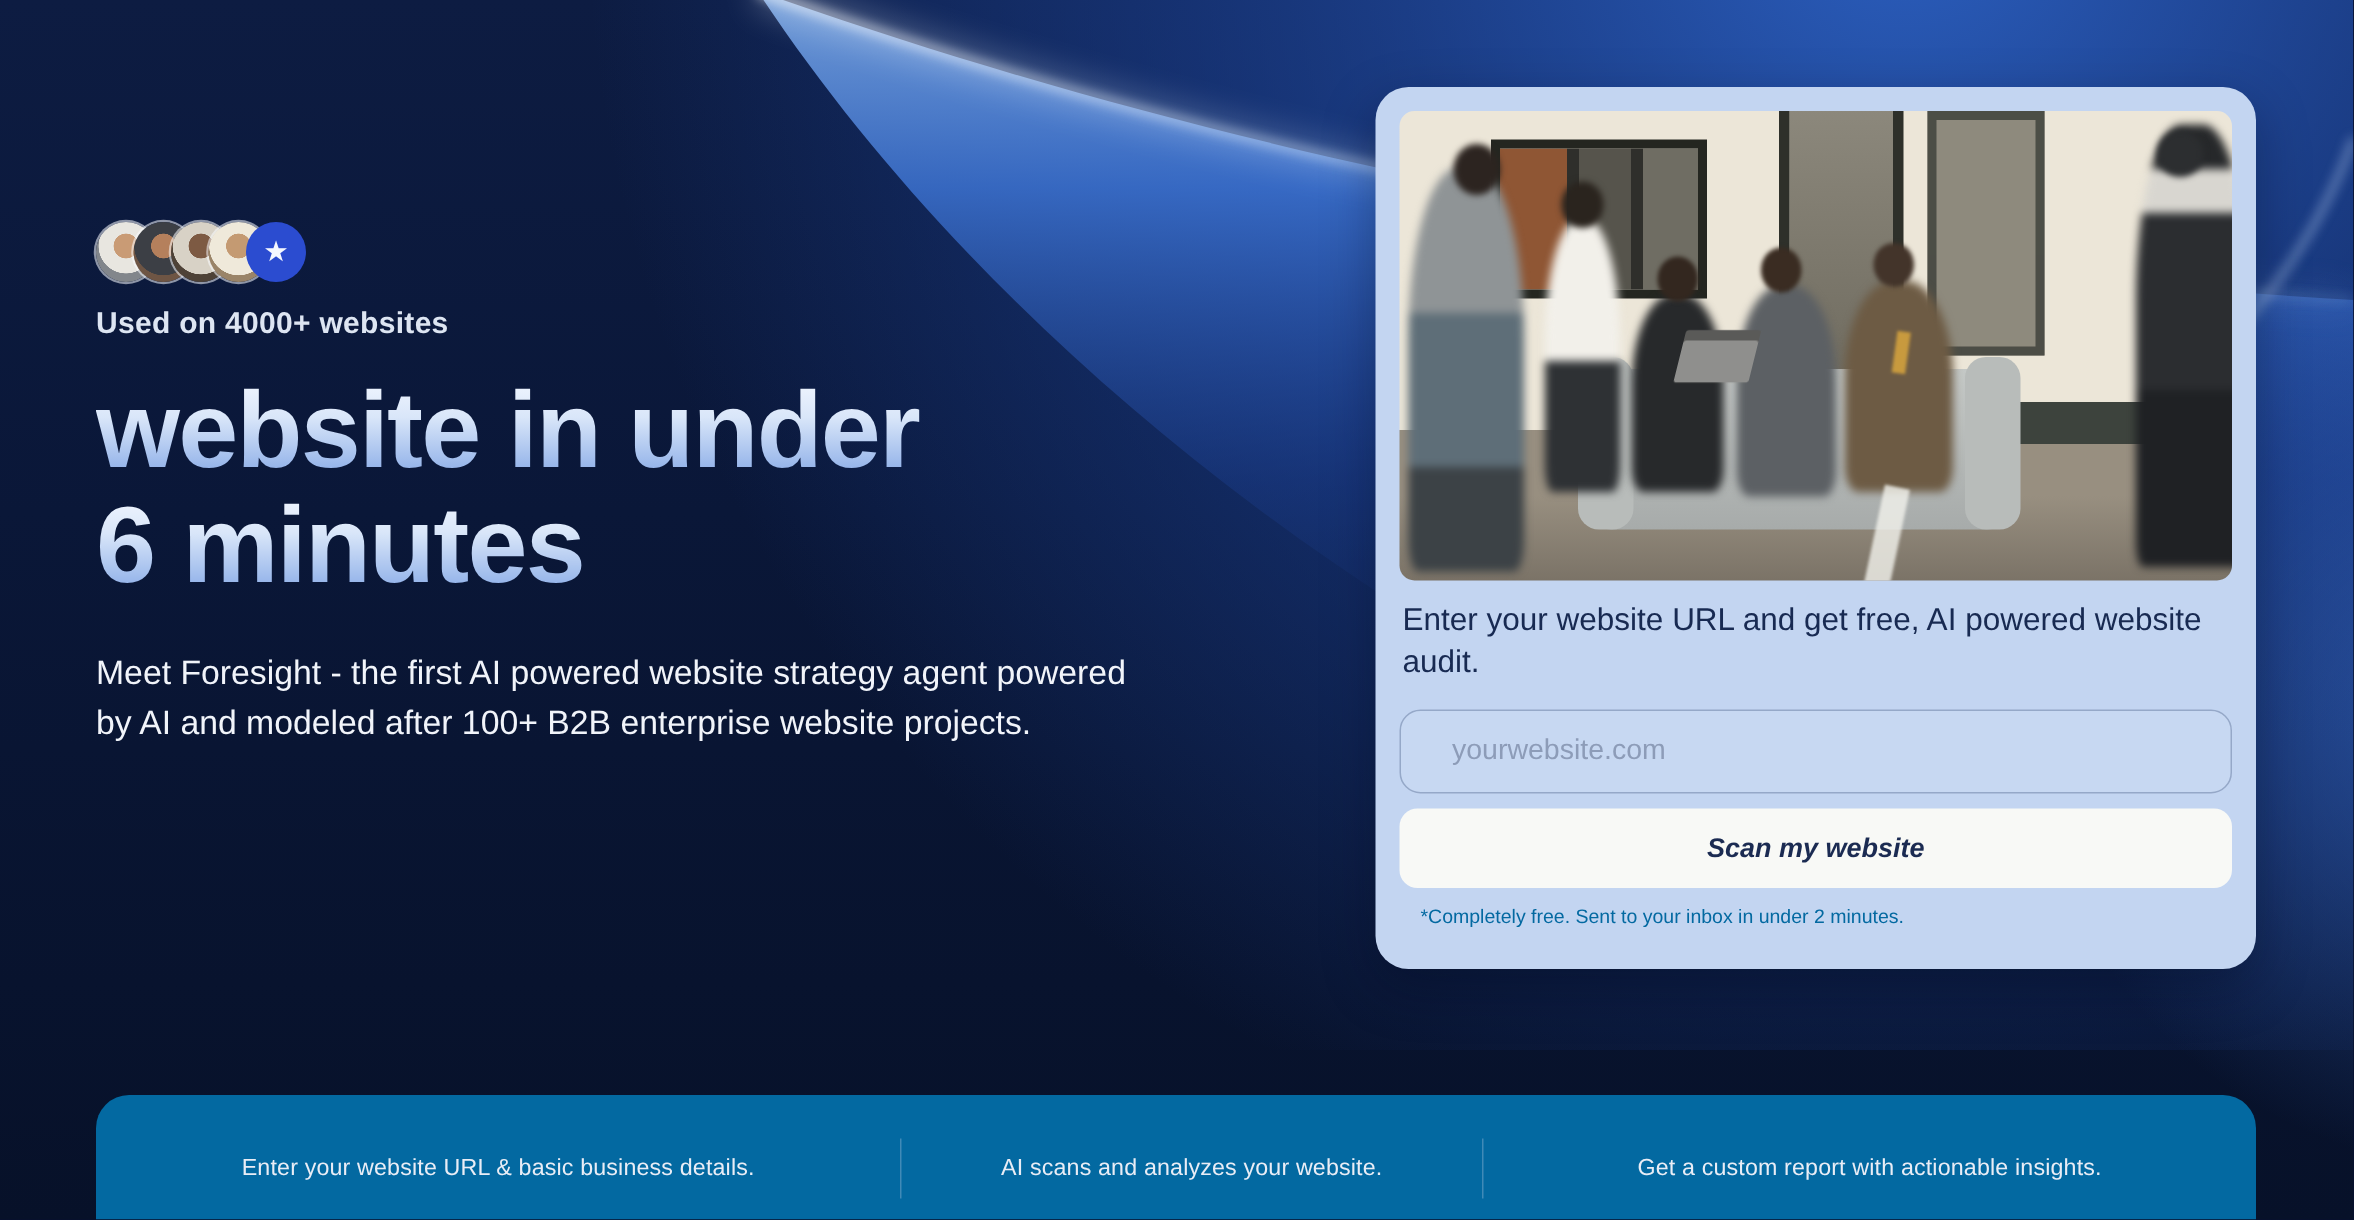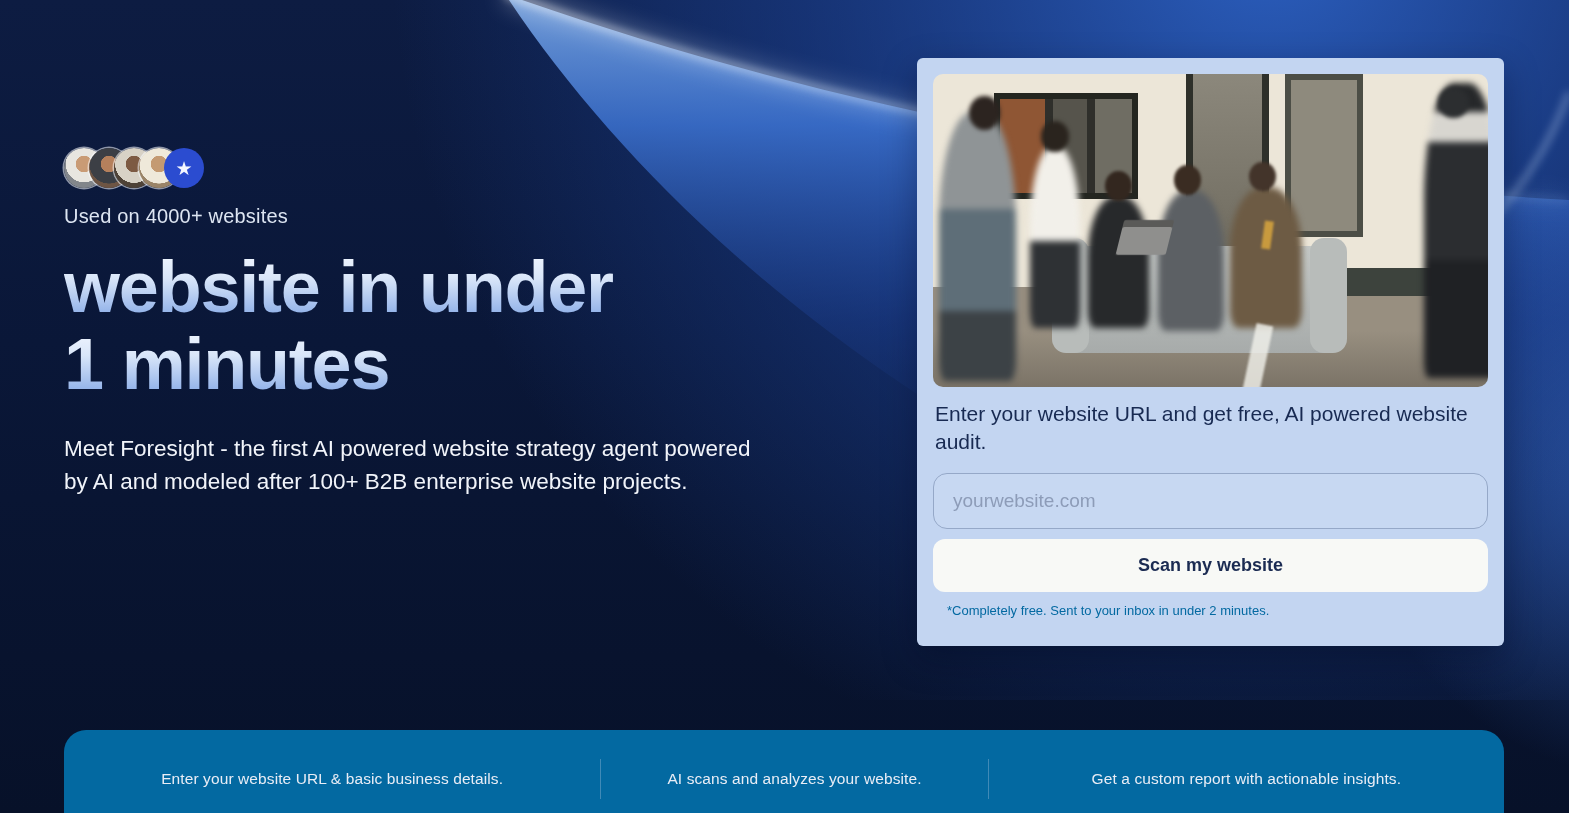--- a/index.html
+++ b/index.html
@@ -14,30 +14,30 @@
   .avatar{width:40px;height:40px;border-radius:50%;position:relative;
           box-shadow:0 0 0 1.5px rgba(250,252,255,.55);}
   .avatar + .avatar, .badge{margin-left:-15px;}
   .av1{background:radial-gradient(circle at 50% 40%, #c99b75 0 26%, #e8e6e0 27% 58%, #82868b 59%);}
   .av2{background:radial-gradient(circle at 50% 40%, #b5805c 0 26%, #3c3f45 27% 62%, #6e5544 63%);}
   .av3{background:radial-gradient(circle at 50% 40%, #7d5a43 0 26%, #d8d2c6 27% 60%, #4e4237 61%);}
   .av4{background:radial-gradient(circle at 50% 40%, #c49a72 0 26%, #efe9da 27% 62%, #9a8468 63%);}
   .badge{width:40px;height:40px;border-radius:50%;background:#2b4cd0;position:relative;
          display:flex;align-items:center;justify-content:center;z-index:3;}
   .badge::before{content:"★";color:#f5f8ff;font-size:19px;line-height:1;}
-  .social-label{margin-top:17px;font-size:20px;color:#dde5f2;letter-spacing:.2px;}
+  .social-label{margin-top:17px;font-size:20px;color:#dde5f2;letter-spacing:.2px;font-weight:bold;}
   h1{margin:21px 0 0;font-weight:700;font-size:72px;line-height:77px;letter-spacing:-1.2px;}
   h1 .line{display:block;width:fit-content;
            background:linear-gradient(180deg,#f4f8ff 0%,#d9e6f9 38%,#96b5ea 82%,#7fa2de 100%);
            -webkit-background-clip:text;background-clip:text;color:transparent;}
   .subtitle{margin:29px 0 0;max-width:705px;font-size:22.5px;line-height:33px;color:#f1f4fa;}
 
   
   .card{position:absolute;left:917px;top:58px;width:587px;height:588px;box-sizing:border-box;
-        background:#c3d5f1;border-radius:6px;padding:16px;z-index:2;
+        background:#c3d5f1;border-radius:22px;padding:16px;z-index:2;
         box-shadow:0 12px 34px rgba(2,8,28,.35);}
   .photo{position:relative;width:555px;height:313px;border-radius:10px;overflow:hidden;
          background:linear-gradient(180deg,#ece6d8 0 68%,#988f80 68% 82%,#7b7367 100%);}
   .photo *{position:absolute;}
   .ph-window-left{left:11%;top:6%;width:26%;height:34%;border:6px solid #242620;box-sizing:border-box;
      background:linear-gradient(90deg,#8f5634 0 34%,#2f2f2b 34% 40%,#56544c 40% 66%,#2f2f2b 66% 72%,#6f6d63 72%);}
   .ph-door{left:45.5%;top:-3%;width:15%;height:66%;border:7px solid #2e302a;box-sizing:border-box;
      background:linear-gradient(180deg,#8c887c,#6e6a5e);}
   .ph-window-right{left:63.5%;top:0;width:14%;height:52%;border:6px solid #31332d;box-sizing:border-box;
      background:#7e7a6e;opacity:.85;}
@@ -65,25 +65,25 @@
      border-radius:2px;box-shadow:0 -7px 0 #5a5a58;filter:blur(.5px);}
   .p-man-right{right:-2%;top:3%;width:13.5%;height:94%;border-radius:40% 40% 6% 6%;
      background:linear-gradient(180deg,#26282a 0 10%,#d8d6d0 10% 20%,#2b2d30 20% 60%,#1f2124 60%);}
   .p-man-right-head{right:3.5%;top:4%;width:5.5%;height:10%;border-radius:50%;background:#2c2e30;filter:blur(2px);}
   .ph-roadline{left:57%;bottom:-3%;width:3%;height:23%;background:rgba(242,242,236,.8);
      transform:rotate(12deg);filter:blur(1px);}
 
   .card h2{margin:13px 2px 0;font-size:21px;line-height:28px;font-weight:400;color:#182a52;}
   .url-input{display:block;margin-top:17px;width:555px;height:56px;box-sizing:border-box;
      border:1px solid #95a8c8;border-radius:14px;background:rgba(255,255,255,.07);
-     padding:0 19px;font-size:19px;color:#1b2b52;outline:none;font-family:"Liberation Sans",sans-serif;}
+     padding:0 34px;font-size:19px;color:#1b2b52;outline:none;font-family:"Liberation Sans",sans-serif;}
   .url-input::placeholder{color:#8d9cb8;}
   .scan-btn{display:block;margin-top:10px;width:555px;height:53px;border:none;border-radius:12px;
      background:#f8f9f6;font-size:18px;font-weight:700;color:#1b2b52;cursor:pointer;
-     font-family:"Liberation Sans",sans-serif;}
+     font-family:"Liberation Sans",sans-serif;font-style:italic;}
   .fine{margin:11px 14px 0;font-size:13px;color:#0369a1;}
 
   
   .steps-bar{position:absolute;left:64px;top:730px;width:1440px;height:98px;z-index:2;
      background:#0369a1;border-radius:22px 22px 0 0;display:flex;align-items:center;}
   .step{display:flex;align-items:center;justify-content:center;height:100%;
      color:#e9edf6;font-size:15.5px;letter-spacing:.1px;}
   .step-1{flex:537 0 0;} .step-2{flex:387 0 0;} .step-3{flex:516 0 0;}
   .divider{width:1px;height:40px;background:rgba(205,216,236,.3);flex:0 0 1px;}
 </style>
@@ -140,21 +140,21 @@
     <div class="avatars-row">
       <span class="avatar av1"></span>
       <span class="avatar av2"></span>
       <span class="avatar av3"></span>
       <span class="avatar av4"></span>
       <span class="badge"></span>
     </div>
     <div class="social-label">Used on 4000+ websites</div>
     <h1>
       <span class="line">website in under</span>
-      <span class="line">1 minutes</span>
+      <span class="line">6 minutes</span>
     </h1>
     <p class="subtitle">Meet Foresight - the first AI powered website strategy agent powered by AI and modeled after 100+ B2B enterprise website projects.</p>
   </div>
 
   <aside class="card">
     <div class="photo" aria-hidden="true">
       <span class="ph-window-left"></span>
       <span class="ph-door"></span>
       <span class="ph-window-right"></span>
       <span class="ph-radiator"></span>

